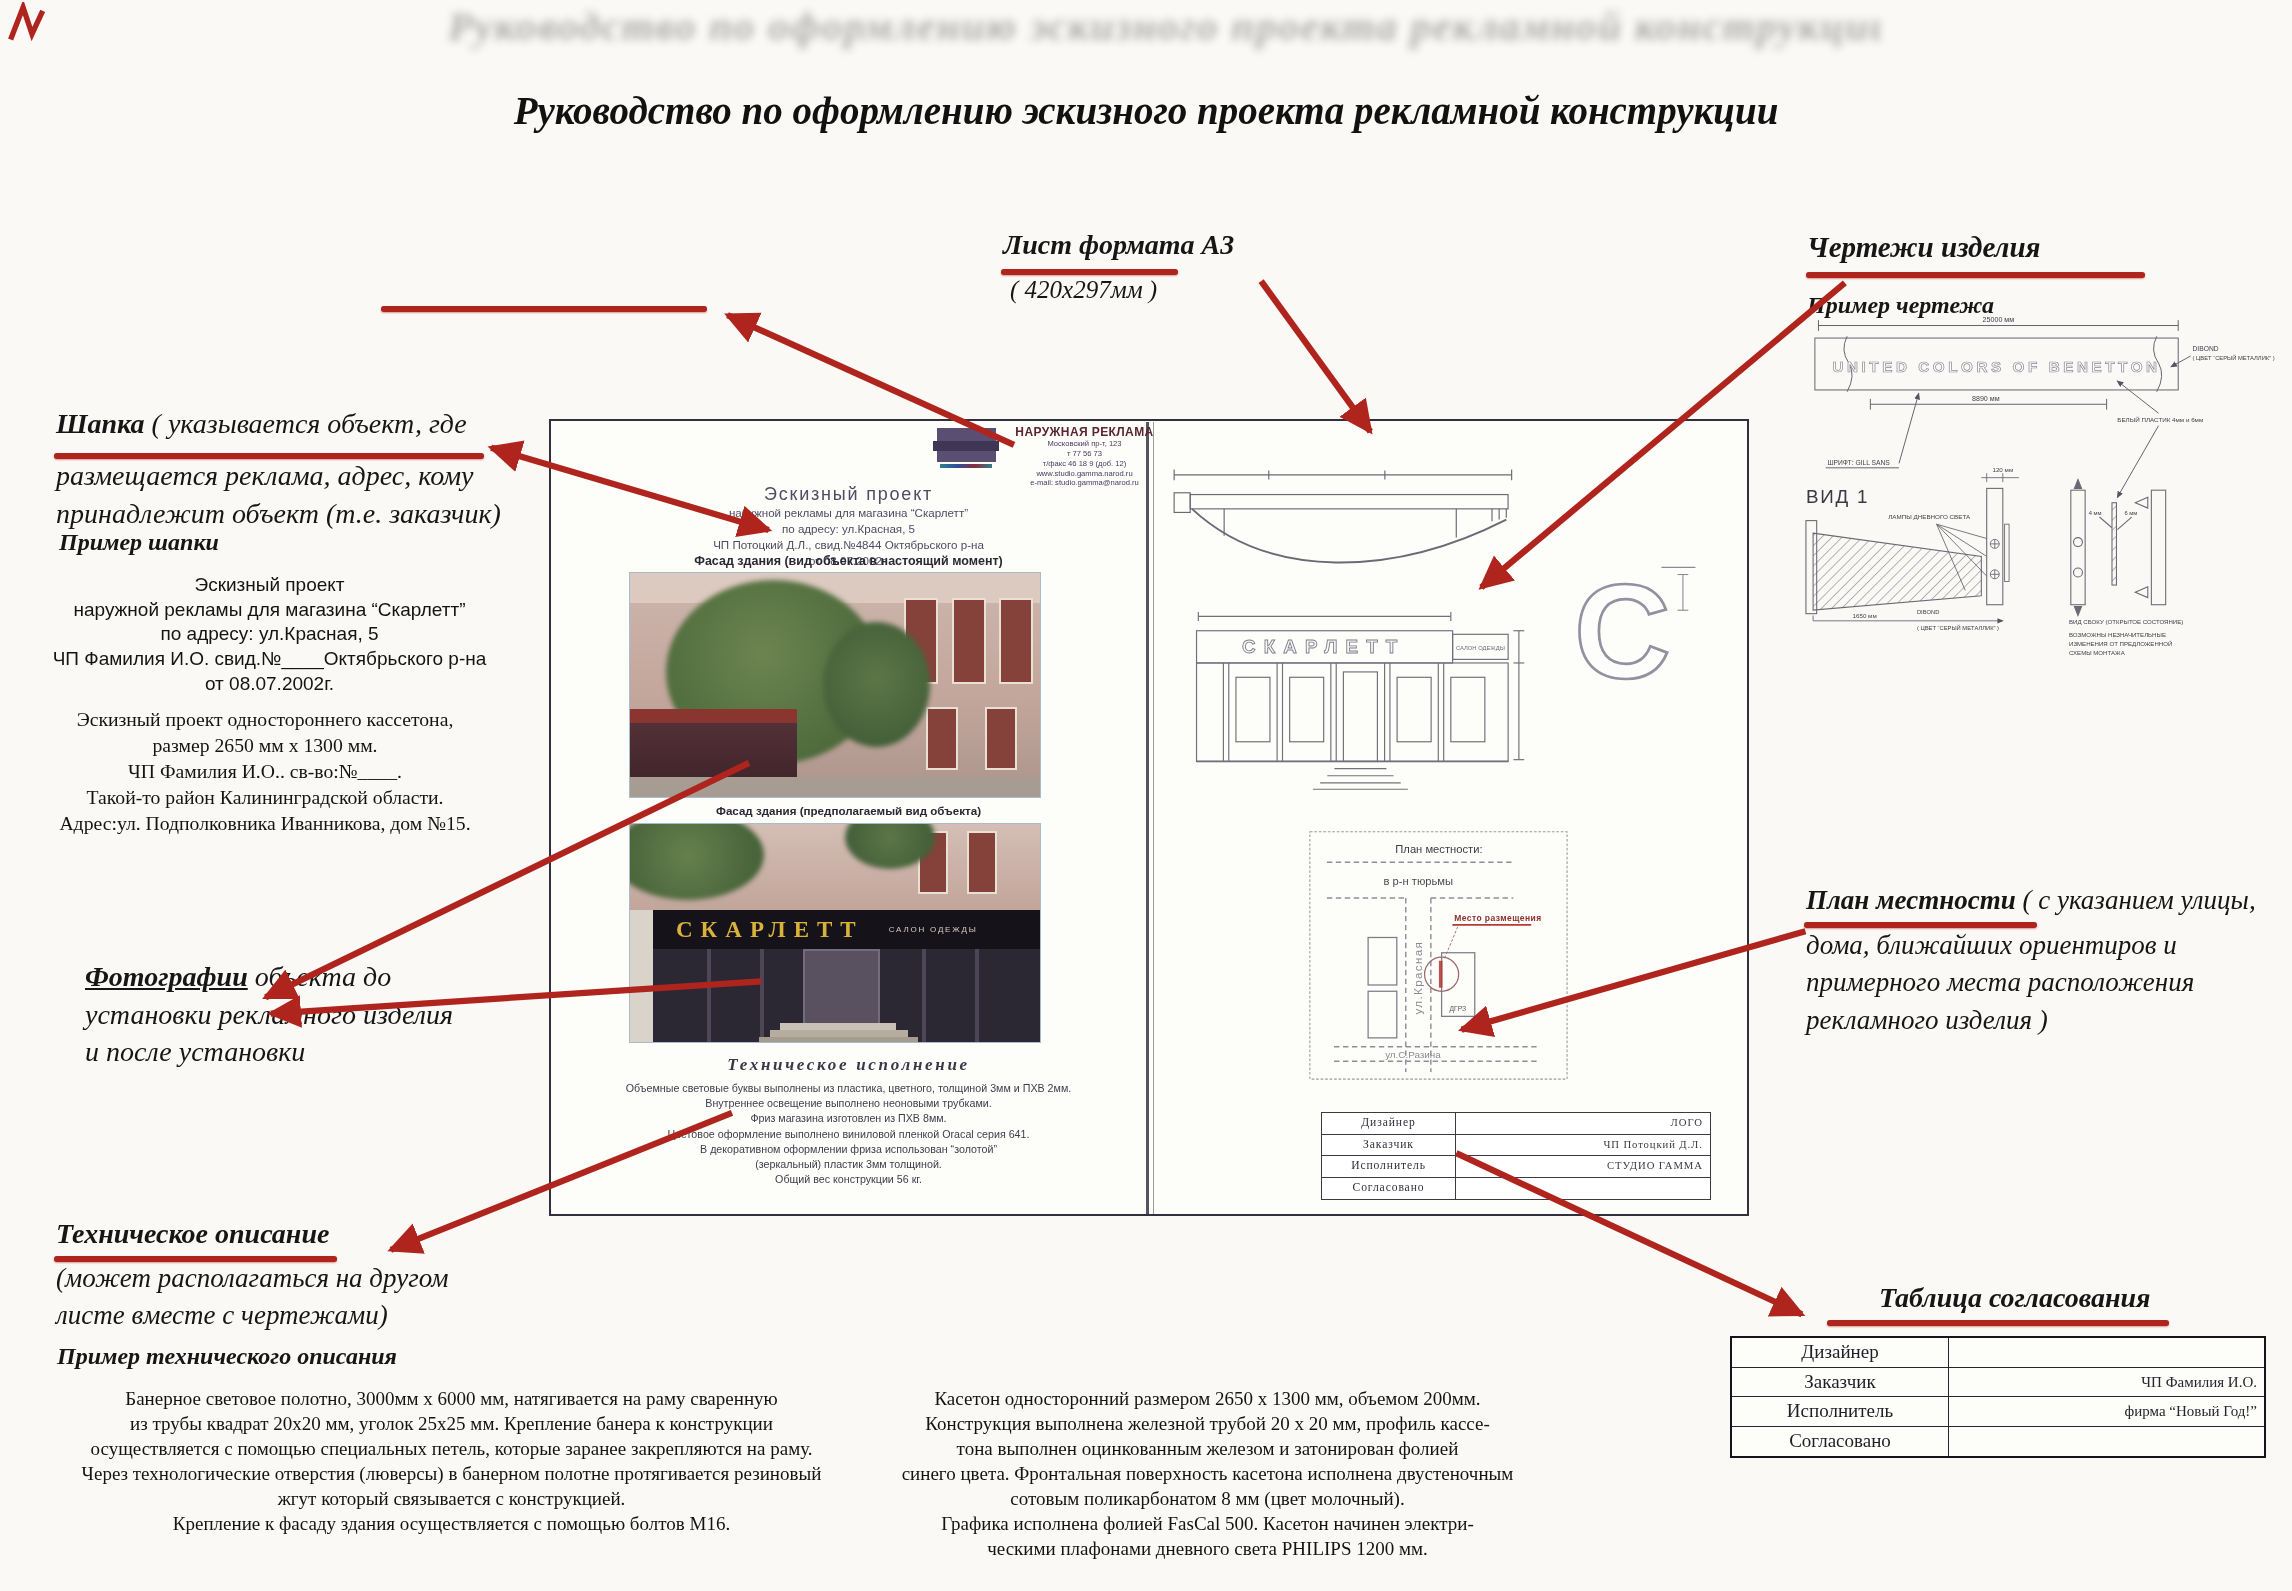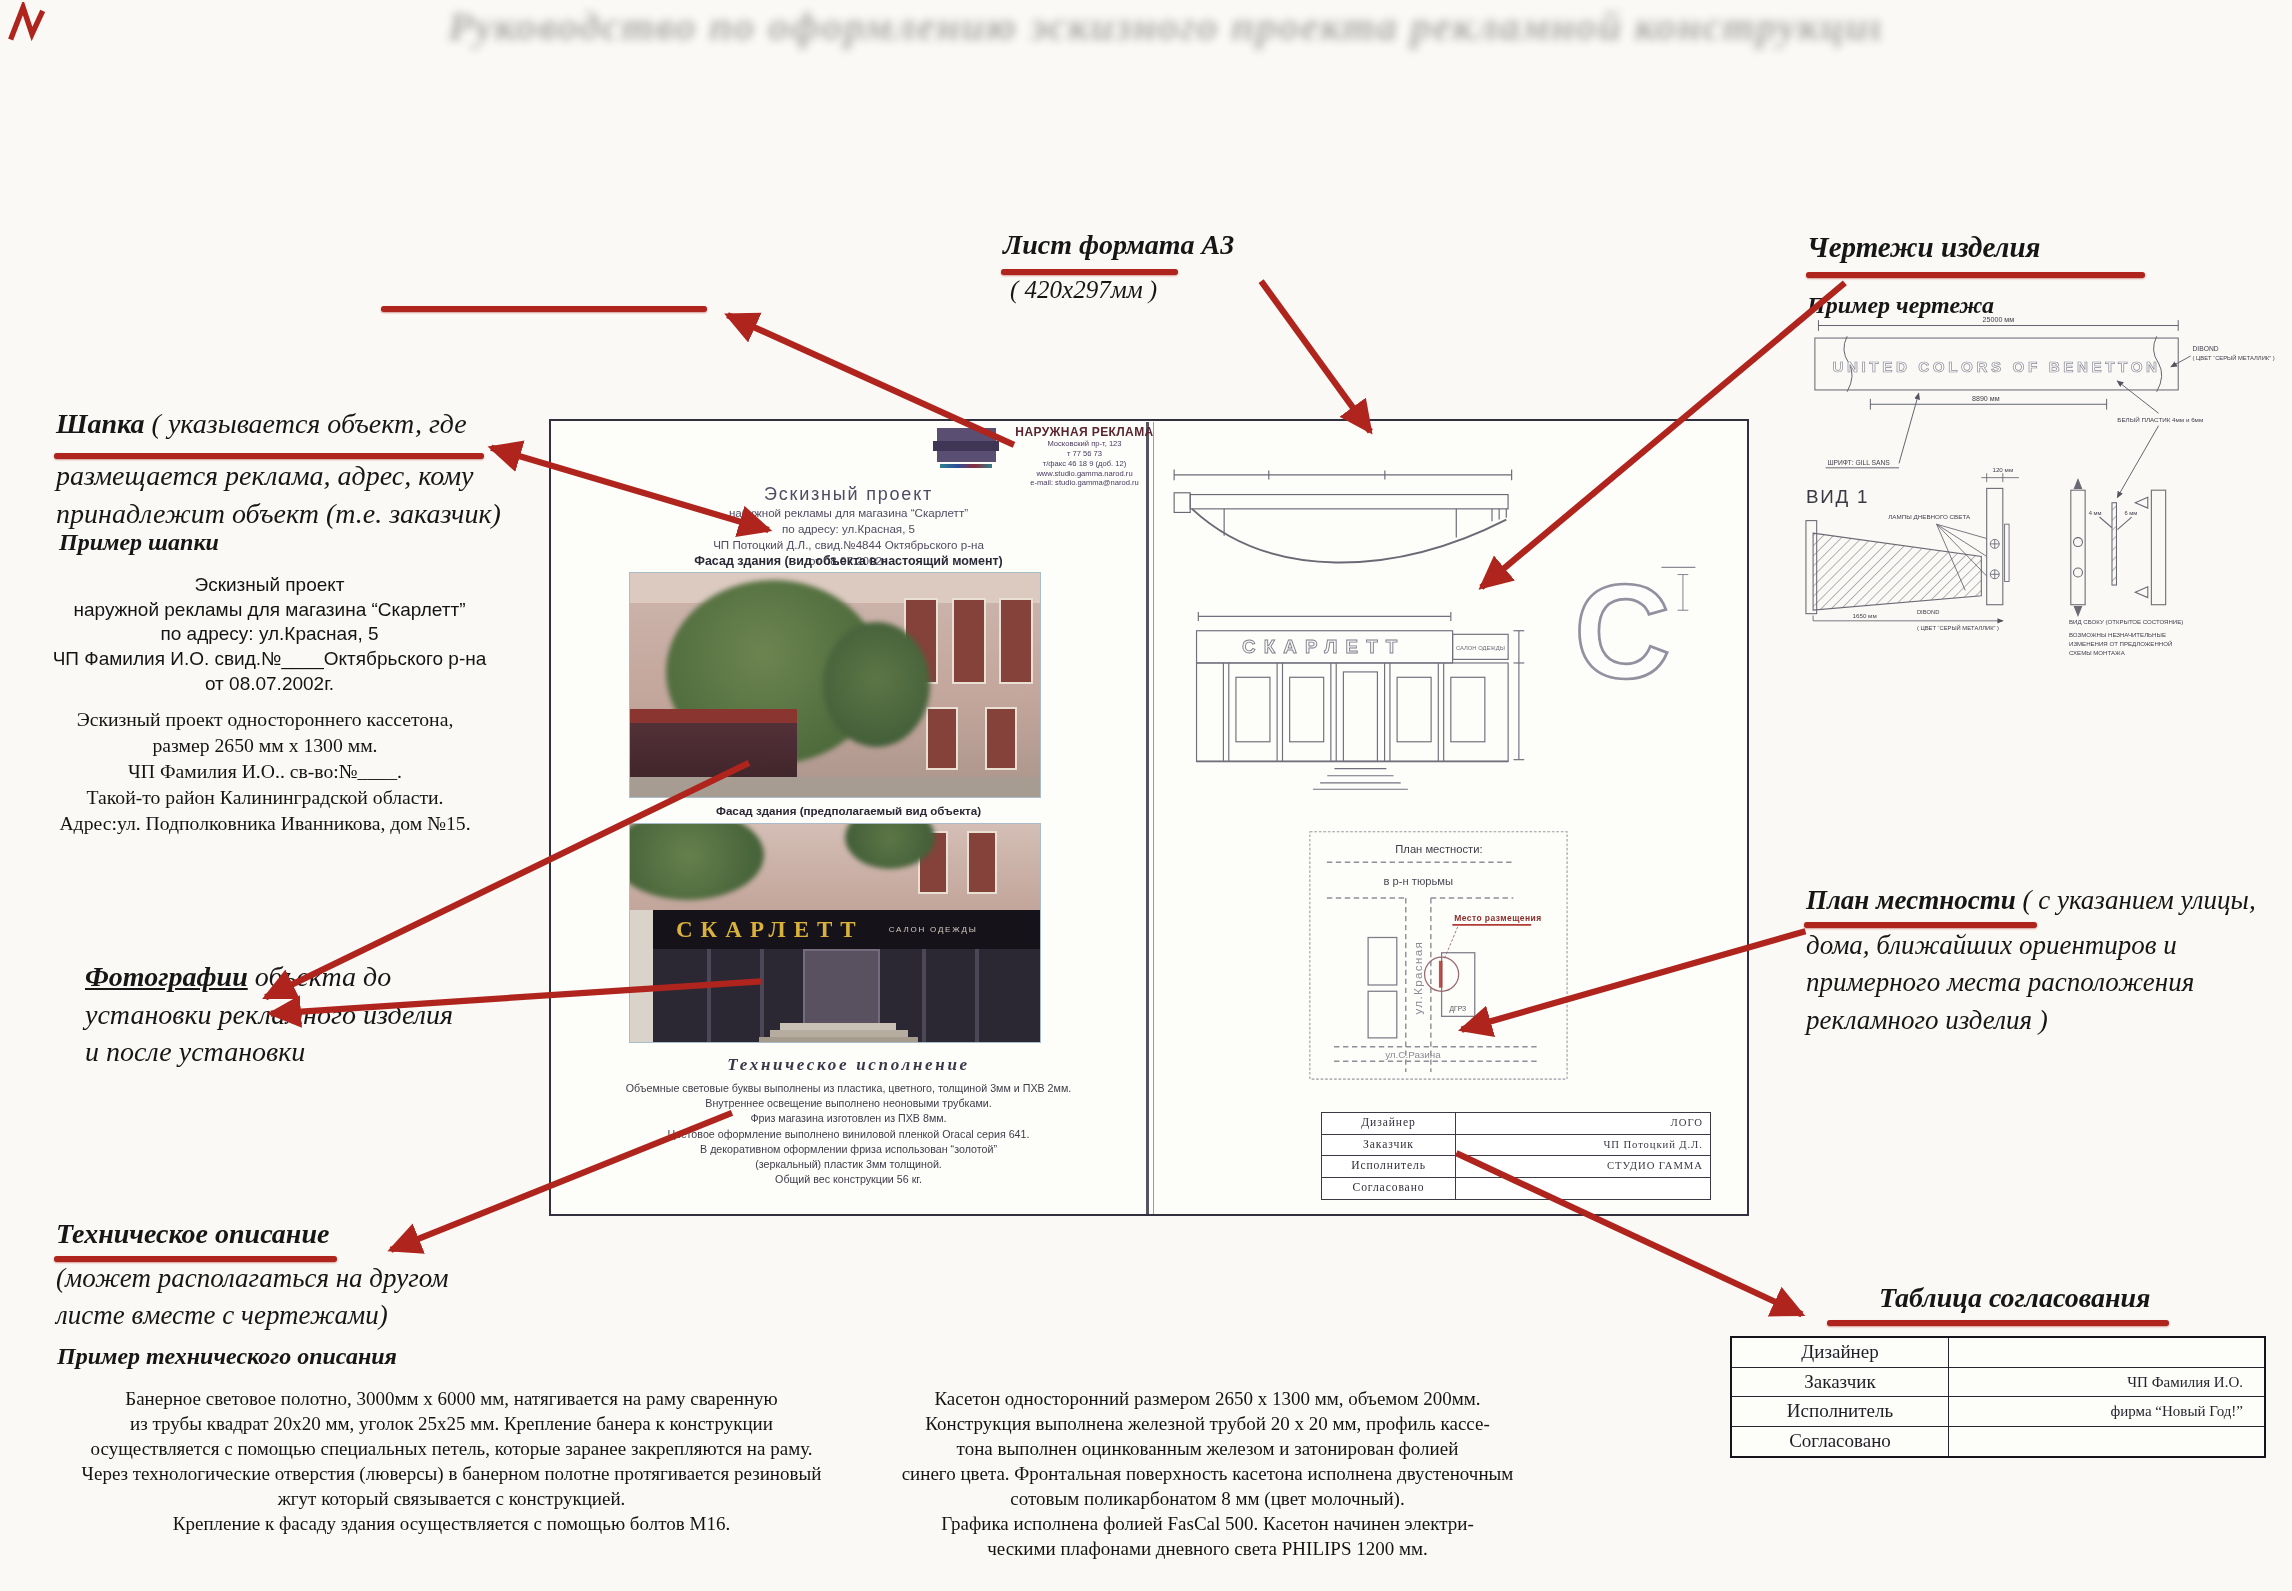--- a/index.html
+++ b/index.html
@@ -91,32 +91,33 @@
                    font-size:11.6px; letter-spacing:0.9px; color:#2f2f3b; line-height:19.7px; }
   .doctable .val { flex:1; text-align:right; padding-right:7.2px; font-size:10.7px;
                    letter-spacing:0.9px; color:#3a3a46; line-height:19.7px; }
 
   .bigtable { position:absolute; left:1730px; top:1336px; width:536px; background:#fdfdfa;
               border:2.7px solid #14141a; }
   .bigtable .row { display:flex; height:29.6px; border-bottom:1.8px solid #26262e; }
   .bigtable .row:last-child { border-bottom:none; }
   .bigtable .lbl { width:217px; border-right:1.8px solid #26262e; text-align:center;
                    font-size:19px; color:#1e1e26; line-height:28px; }
-  .bigtable .val { flex:1; text-align:right; padding-right:21px; font-size:15px;
+  .bigtable .val { flex:1; text-align:right; padding-right:7px; font-size:15px;
                    color:#26262e; line-height:28px; }
 
   .overlay { position:absolute; left:0; top:0; z-index:50; pointer-events:none; }
   svg text { font-family:"Liberation Sans", sans-serif; }
 </style>
 </head>
 <body>
 
 <div class="page">
 
   <div class="ghost-title">Руководство по оформлению эскизного проекта рекламной конструкции</div>
+  <div class="page-title">Руководство по оформлению эскизного проекта рекламной конструкции</div>
 
   <svg class="abs" style="left:5.4px;top:1.8px;" width="54" height="41" viewBox="0 0 60 46">
     <path d="M6,42 L20,6 L30,36 L42,10" stroke="#b0241e" stroke-width="6" fill="none"></path>
   </svg>
 
   <div class="redline" style="left:381px;top:306px;width:326px;"></div>
 
   <div class="callout c31 bold" style="left:1003px;top:229px;">Лист формата А3</div>
   <div class="redline" style="left:1001px;top:269px;width:177px;"></div>
   <div class="callout" style="left:1010px;top:276px;font-size:25px;">( 420х297мм )</div>

